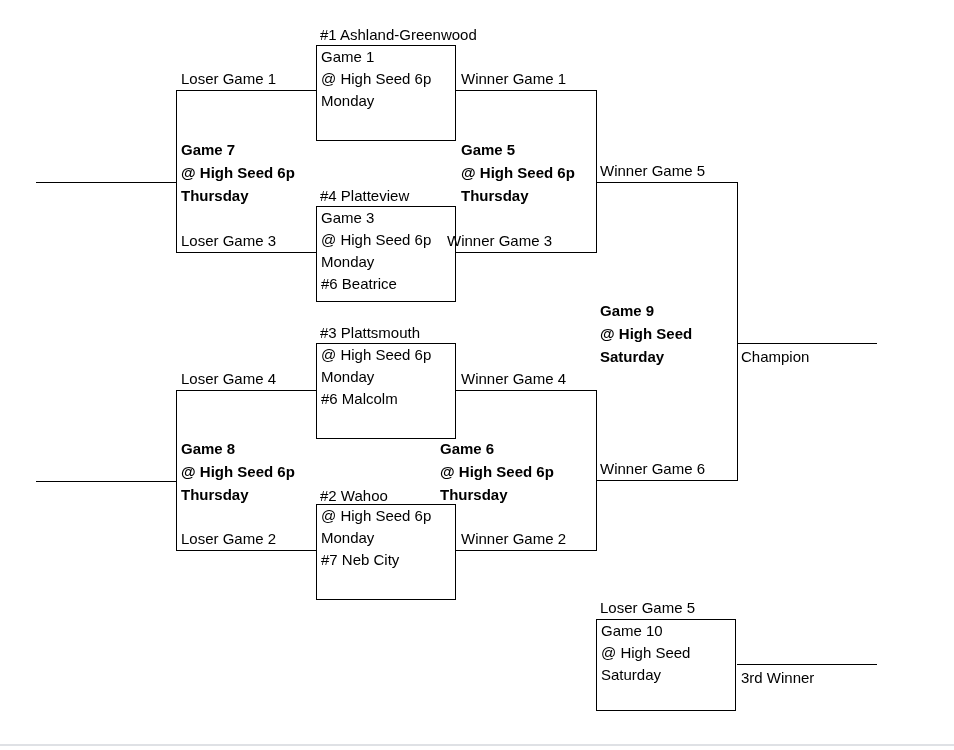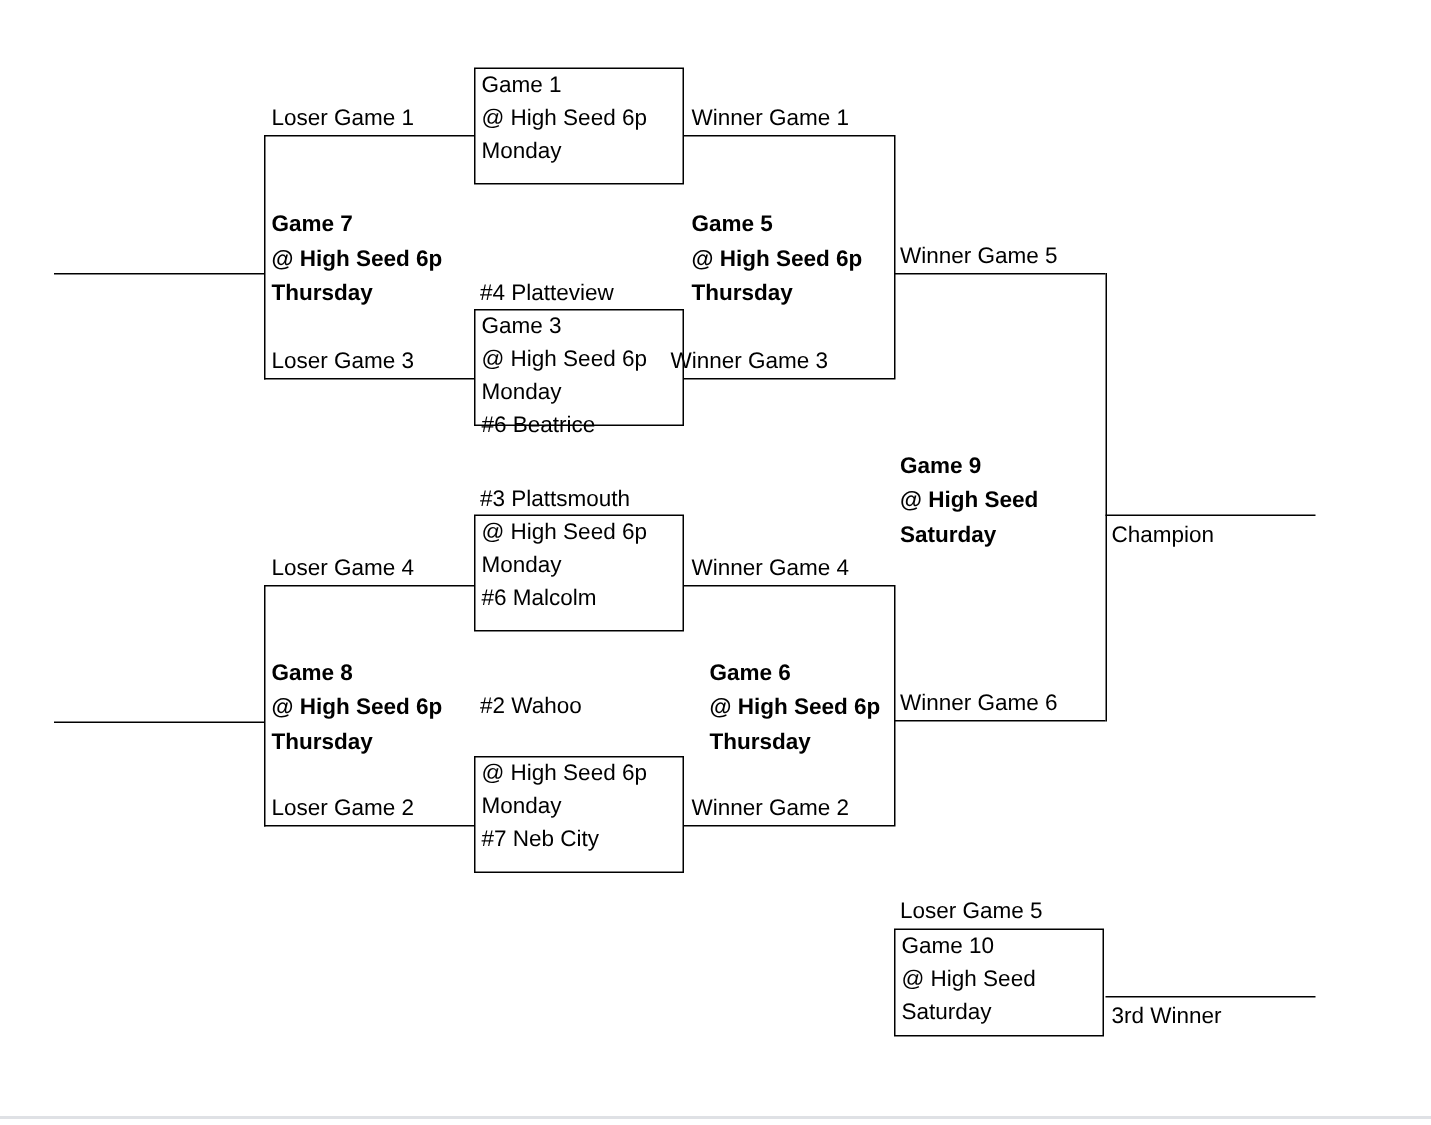--- a/index.html
+++ b/index.html
@@ -7,22 +7,22 @@
   .canvas {
     position:relative; width:954px; height:750px; background:#ffffff;
     font-family:"Liberation Sans", sans-serif; font-size:15px; color:#000;
     overflow:hidden;
   }
   .hl { position:absolute; height:1px; background:#000; }
   .vl { position:absolute; width:1px; background:#000; }
   .lbl { position:absolute; height:21px; line-height:21px; white-space:nowrap; }
   .gameblock { position:absolute;font-weight:bold; }
   .grow { height:23px; line-height:23px; white-space:nowrap; }
-  .mbox { position:absolute; width:140px; height:78px; border:1px solid #000; background:#fff; }
-  .mbox.tall { height:72px; }
+  .mbox { position:absolute; width:140px; height:96px; border:1px solid #000; background:#fff; }
+  .mbox.tall { height:92px; }
   .brow { height:22px; line-height:22px; padding-left:4px; white-space:nowrap; }
   .bottom-rule { position:absolute; left:0; top:744px; width:954px; height:2px; }
 </style>
 </head>
 <body>
 
 <div class="canvas">
 
   <div class="hl" style="left: 176px; top: 90px; width: 140px; background: rgb(0, 0, 0);"></div>
   <div class="hl" style="left: 176px; top: 252px; width: 140px; background: rgb(0, 0, 0);"></div>
@@ -41,20 +41,21 @@
 
   <div class="hl" style="left: 456px; top: 390px; width: 140px; background: rgb(0, 0, 0);"></div>
   <div class="hl" style="left: 456px; top: 550px; width: 140px; background: rgb(0, 0, 0);"></div>
   <div class="vl" style="left: 596px; top: 390px; height: 161px; background: rgb(0, 0, 0);"></div>
   <div class="hl" style="left: 596px; top: 480px; width: 141px; background: rgb(0, 0, 0);"></div>
 
   <div class="vl" style="left: 737px; top: 182px; height: 299px; background: rgb(0, 0, 0);"></div>
   <div class="hl" style="left: 737px; top: 343px; width: 140px; background: rgb(0, 0, 0);"></div>
   <div class="hl" style="left: 737px; top: 664px; width: 140px; background: rgb(0, 0, 0);"></div>
 
+  <span class="lbl" style="left:320px;top:24px">#1 Ashland-Greenwood</span>
   <div class="mbox" style="left:316px;top:45px">
     <div class="brow">Game 1</div>
     <div class="brow">@ High Seed 6p</div>
     <div class="brow">Monday</div>
   </div>
 
   <span class="lbl" style="left:320px;top:185px">#4 Platteview</span>
   <div class="mbox" style="left:316px;top:206px">
     <div class="brow">Game 3</div>
     <div class="brow">@ High Seed 6p</div>
@@ -62,21 +63,21 @@
     <div class="brow">#6 Beatrice</div>
   </div>
 
   <span class="lbl" style="left:320px;top:322px">#3 Plattsmouth</span>
   <div class="mbox" style="left:316px;top:343px">
     <div class="brow">@ High Seed 6p</div>
     <div class="brow">Monday</div>
     <div class="brow">#6 Malcolm</div>
   </div>
 
-  <span class="lbl" style="left:320px;top:460px">#2 Wahoo</span>
+  <span class="lbl" style="left:320px;top:485px">#2 Wahoo</span>
   <div class="mbox" style="left:316px;top:504px">
     <div class="brow">@ High Seed 6p</div>
     <div class="brow">Monday</div>
     <div class="brow">#7 Neb City</div>
   </div>
 
   <span class="lbl" style="left:600px;top:597px">Loser Game 5</span>
   <div class="mbox tall" style="left:596px;top:619px">
     <div class="brow">Game 10</div>
     <div class="brow">@ High Seed</div>
@@ -100,21 +101,21 @@
     <div class="grow">@ High Seed</div>
     <div class="grow">Saturday</div>
   </div>
 
   <div class="gameblock" style="left:181px;top:437px">
     <div class="grow">Game 8</div>
     <div class="grow">@ High Seed 6p</div>
     <div class="grow">Thursday</div>
   </div>
 
-  <div class="gameblock" style="left:473px;top:437px">
+  <div class="gameblock" style="left:440px;top:437px">
     <div class="grow">Game 6</div>
     <div class="grow">@ High Seed 6p</div>
     <div class="grow">Thursday</div>
   </div>
 
   <span class="lbl" style="left:181px;top:68px">Loser Game 1</span>
   <span class="lbl" style="left:461px;top:68px">Winner Game 1</span>
   <span class="lbl" style="left:600px;top:160px">Winner Game 5</span>
   <span class="lbl" style="left:181px;top:230px">Loser Game 3</span>
   <span class="lbl" style="left:447px;top:230px">Winner Game 3</span>

